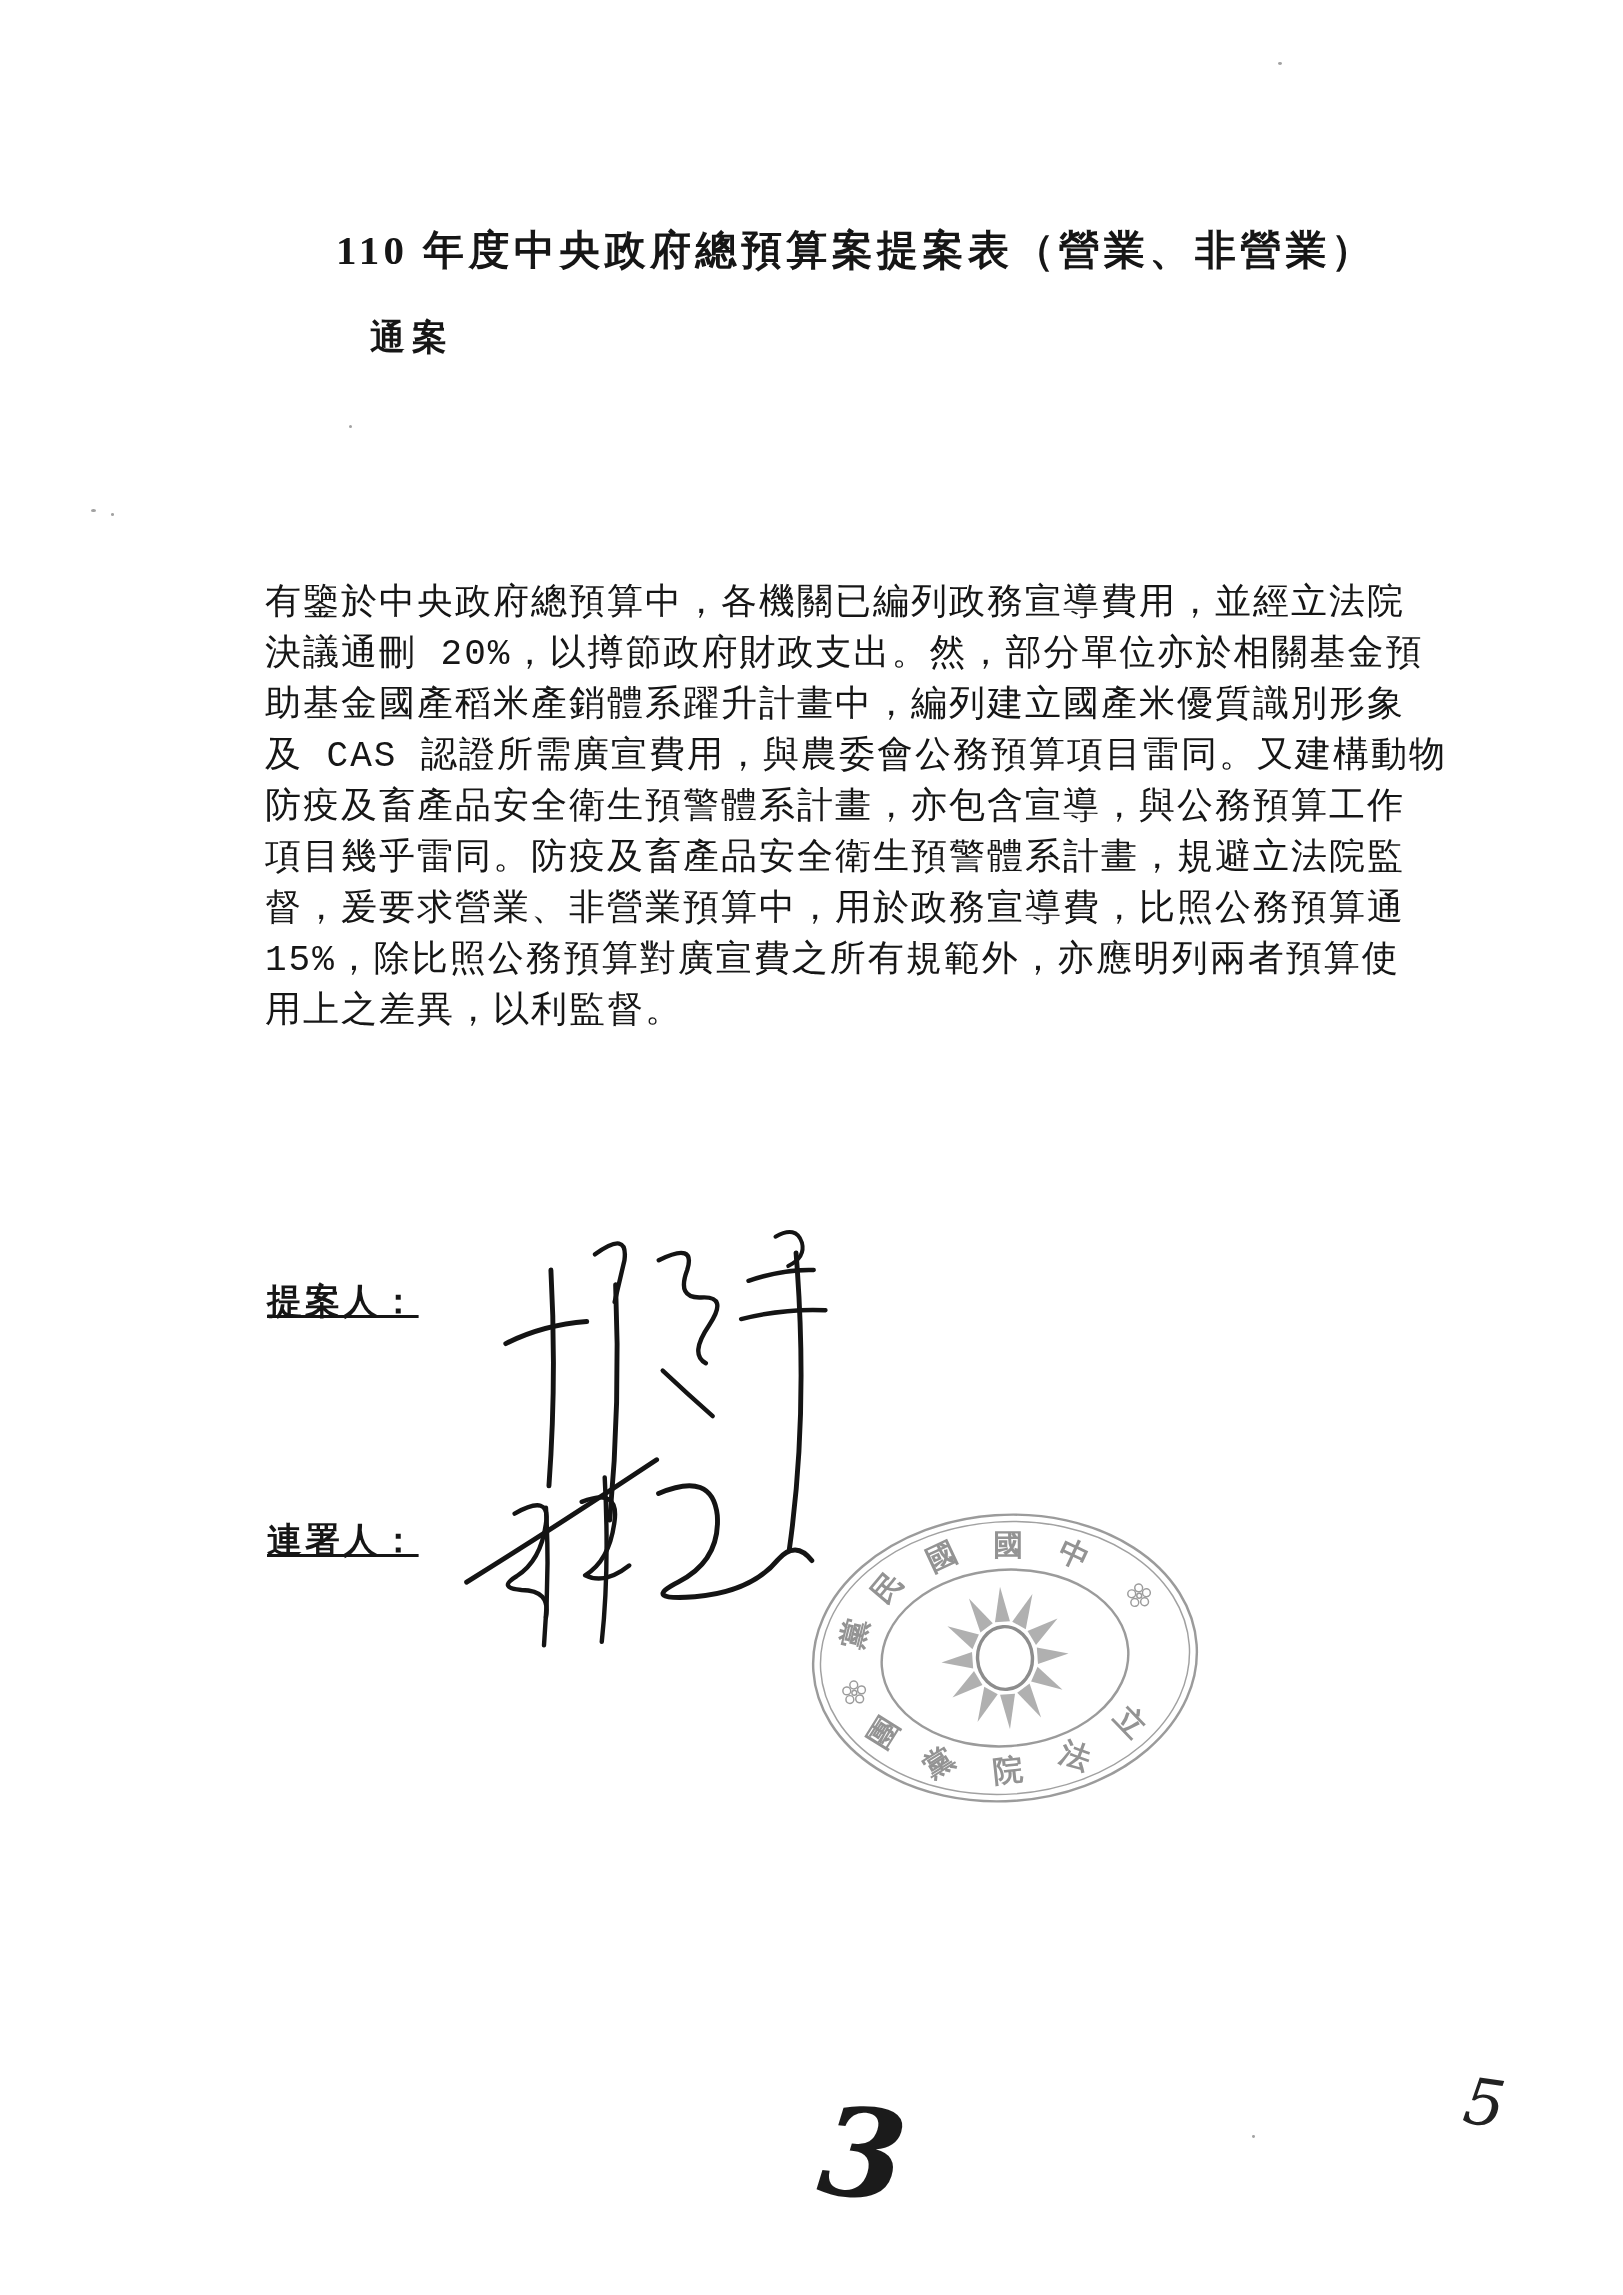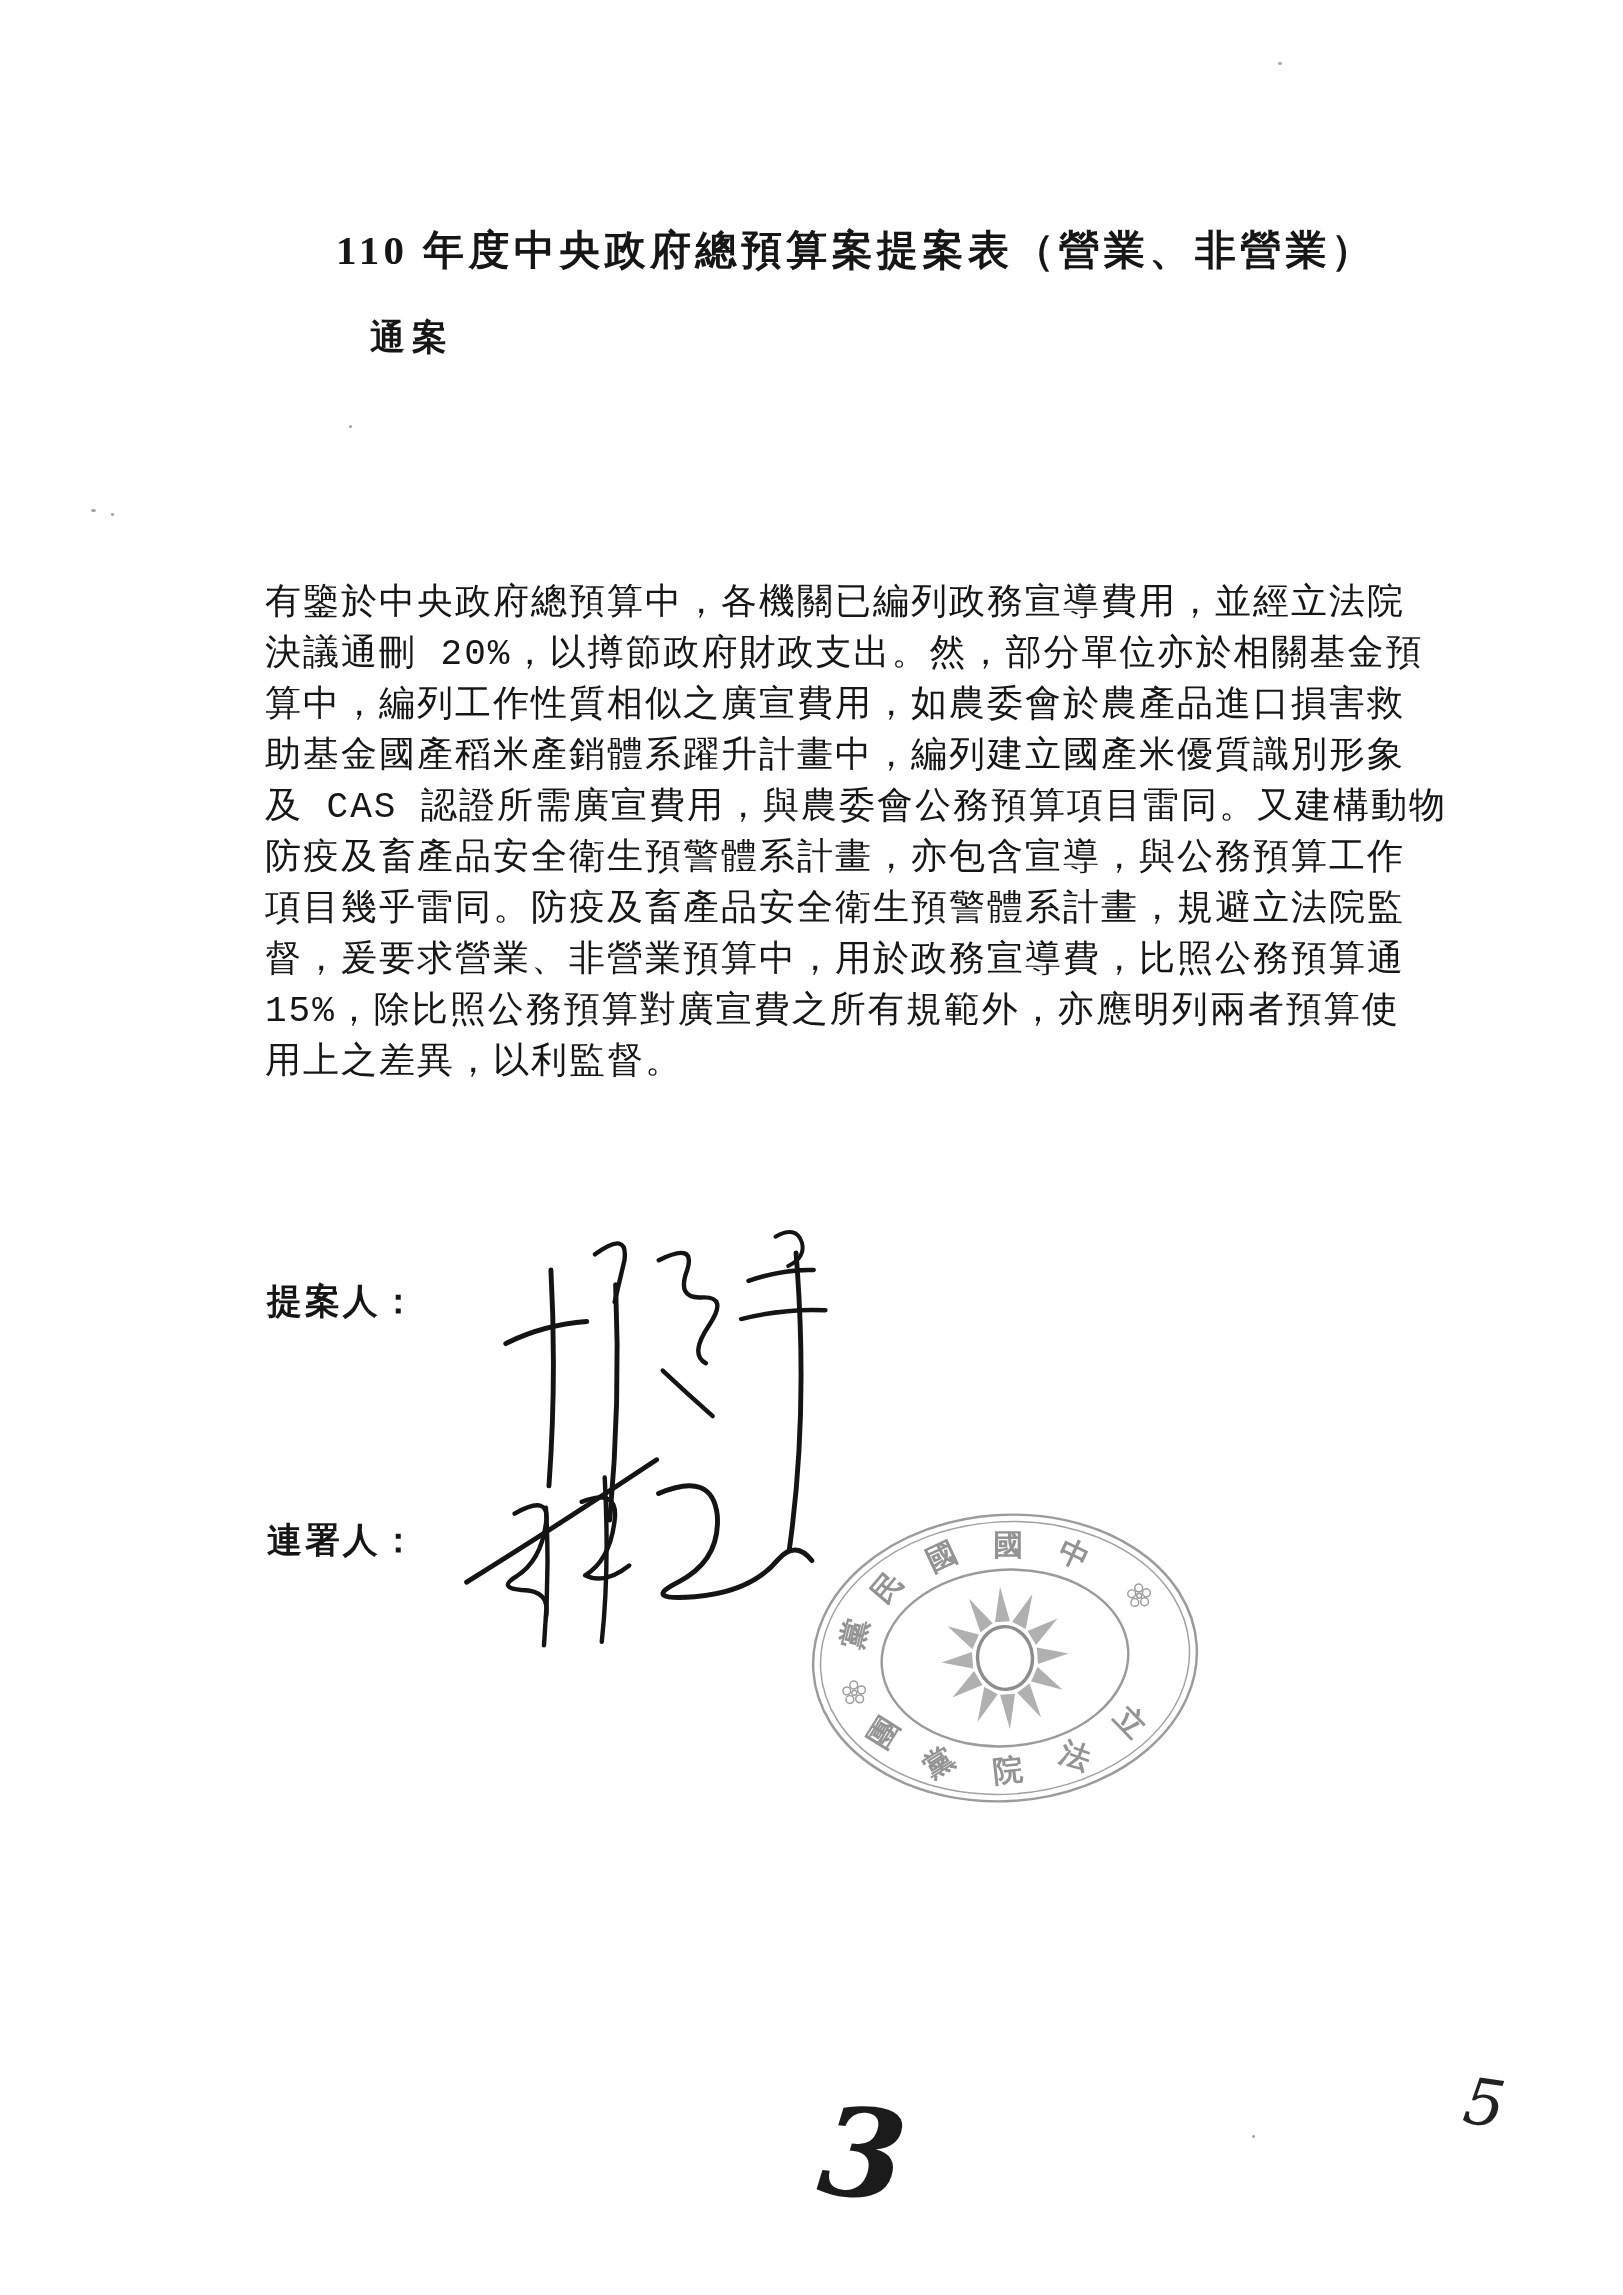--- a/index.html
+++ b/index.html
@@ -15,21 +15,21 @@
   .case-label{
     position:absolute;left:370px;top:314px;
     font-size:35px;font-weight:600;letter-spacing:6.9px;
   }
   .body-text{
     position:absolute;left:265px;top:578px;width:1177px;
     font-size:36px;line-height:51px;letter-spacing:2px;font-weight:500;font-family:Liberation Mono, monospace;
   }
   .body-text .bline{white-space:nowrap;}
   .sig-label{
-    position:absolute;font-size:35px;font-weight:600;letter-spacing:2.9px;
+    position:absolute;font-size:35px;font-weight:600;letter-spacing:2.9px;text-decoration:underline;
   }
   .sig-label.proposer{left:267px;top:1278px;}
   .sig-label.cosigner{left:267px;top:1517px;}
   .signature{position:absolute;}
   .signature path{fill:none;stroke:#141414;stroke-linecap:round;stroke-linejoin:round;}
   .stamp{
     position:absolute;left:809px;top:1511px;width:392px;height:294px;
     transform:rotate(-4deg);color:#8a8a8a;
   }
   .stamp svg.rings{position:absolute;left:0;top:0;}
@@ -54,21 +54,20 @@
 
 <div class="page">
 
   <h1 class="title">110 年度中央政府總預算案提案表（營業、非營業）</h1>
 
   <div class="case-label">通案</div>
 
   <div class="body-text">
     <div class="bline">有鑒於中央政府總預算中，各機關已編列政務宣導費用，並經立法院</div>
     <div class="bline">決議通刪 20%，以撙節政府財政支出。然，部分單位亦於相關基金預</div>
-    <div class="bline">算中，編列工作性質相似之廣宣費用，如農委會於農產品進口損害救</div>
     <div class="bline">助基金國產稻米產銷體系躍升計畫中，編列建立國產米優質識別形象</div>
     <div class="bline">及 CAS 認證所需廣宣費用，與農委會公務預算項目雷同。又建構動物</div>
     <div class="bline">防疫及畜產品安全衛生預警體系計畫，亦包含宣導，與公務預算工作</div>
     <div class="bline">項目幾乎雷同。防疫及畜產品安全衛生預警體系計畫，規避立法院監</div>
     <div class="bline">督，爰要求營業、非營業預算中，用於政務宣導費，比照公務預算通</div>
     <div class="bline">15%，除比照公務預算對廣宣費之所有規範外，亦應明列兩者預算使</div>
     <div class="bline">用上之差異，以利監督。</div>
   </div>
 
   <span class="sig-label proposer">提案人：</span>

